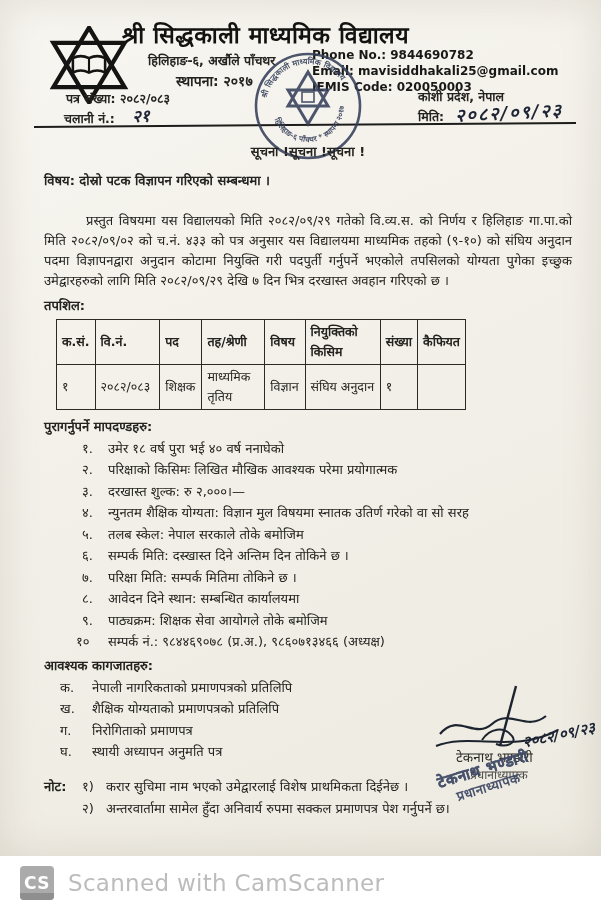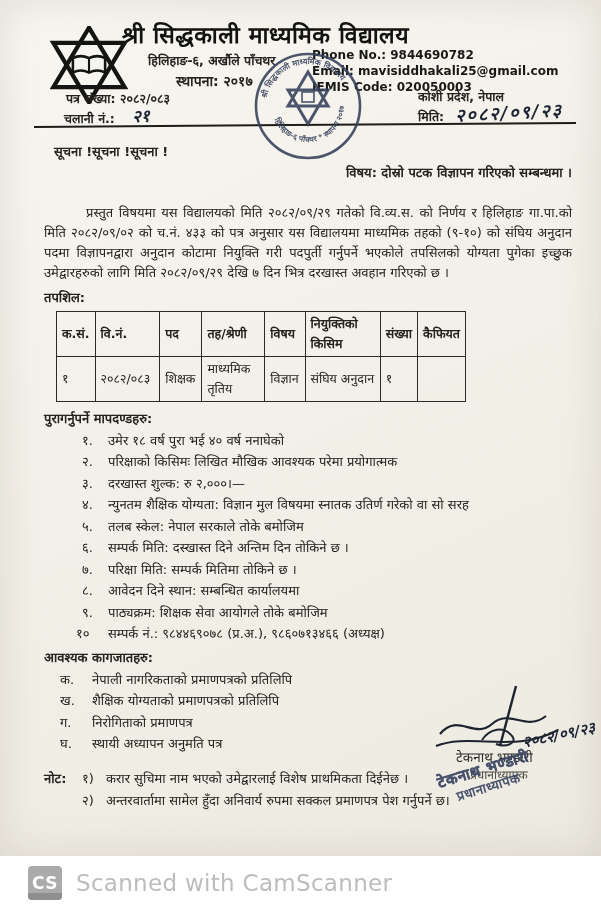--- a/index.html
+++ b/index.html
@@ -32,22 +32,22 @@
   }
   .hand-chalani{position:absolute;left:132px;top:104px;font-size:17px;transform:rotate(-4deg);}
   .hand-date{position:absolute;left:455px;top:100px;font-size:18px;transform:rotate(-3deg);letter-spacing:2px;}
   .header-rule{
     position:absolute;left:34px;top:124px;width:542px;height:0;
     border-top:2.2px solid #1c1c1a;transform:rotate(-.4deg);
   }
   .round-stamp{position:absolute;left:252px;top:50px;width:112px;height:112px;opacity:.88;}
   
   .content{position:absolute;left:44px;top:142px;width:528px;font-size:13px;line-height:20px;color:#24231f;}
-  .notice-row{display:flex;justify-content:flex-start;padding:0 10px;font-weight:700;}
-  .subject{text-align:right;margin-top:1px;font-weight:700;}
+  .notice-row{display:flex;justify-content:center;padding:0 10px;font-weight:700;}
+  .subject{text-align:left;margin-top:9px;font-weight:700;}
   .para{text-align:justify;text-indent:42px;margin-top:20px;}
   .tapasil{margin-top:5px;font-weight:700;}
   table.quota{border-collapse:collapse;width:410px;margin:3px 0 0 12px;font-size:12.5px;}
   table.quota th,table.quota td{border:1.7px solid #2a2a27;padding:2px 5px;text-align:left;font-weight:700;}
   table.quota td{font-weight:400;}
   .crit-head{margin-top:7px;font-weight:700;}
   .row{display:flex;margin-top:1.5px;}
   .row .num{flex:0 0 26px;margin-left:38px;}
   .row.ten .num{flex:0 0 32px;margin-left:32px;}
   .row.doc .num{flex:0 0 32px;margin-left:16px;}
@@ -65,21 +65,21 @@
   .sig-title-print{position:absolute;left:40px;top:84px;font-size:12px;color:#4a4a44;white-space:nowrap;}
   .name-stamp{
     position:absolute;left:8px;top:76px;transform:rotate(-17deg);
     color:#3c4763;font-weight:800;text-align:center;opacity:.92;white-space:nowrap;
   }
   .name-stamp .l1{font-size:15px;letter-spacing:1px;-webkit-text-stroke:.4px #3c4763;}
   .name-stamp .l2{font-size:13px;letter-spacing:.5px;}
   
   .footer{position:absolute;left:0;top:856px;width:601px;height:54px;background:#ffffff;display:flex;align-items:center;}
   .cs-logo{
-    width:34px;height:34px;margin-left:28px;border-radius:4px;background:#ababab;
+    width:34px;height:34px;margin-left:20px;border-radius:4px;background:#ababab;
     position:relative;display:flex;align-items:center;justify-content:center;
     color:#ffffff;font-weight:800;font-size:17px;letter-spacing:.5px;
   }
   .cs-logo::after{content:"";position:absolute;left:0;bottom:0;width:100%;height:7px;background:#8f8f8f;border-radius:0 0 4px 4px;}
   .cs-text{margin-left:14px;font-size:23px;color:#bcbcbc;letter-spacing:.3px;}
   svg text{font-family:"DejaVu Sans",sans-serif;}
 </style>
 </head>
 <body>
 

